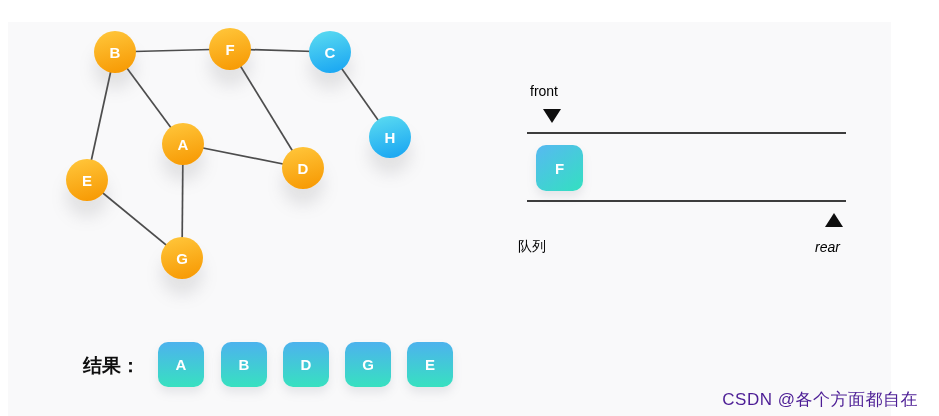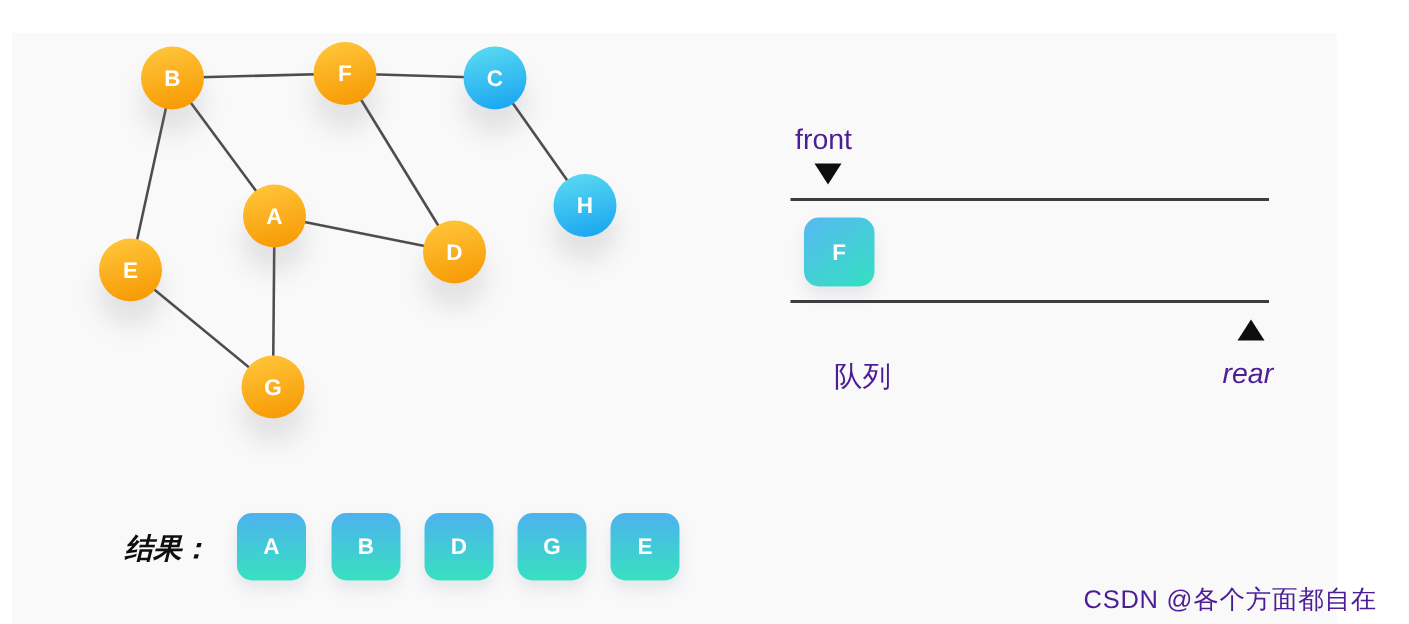--- a/index.html
+++ b/index.html
@@ -25,39 +25,39 @@
   .node.blue{background:linear-gradient(165deg,#57D8F1 8%,#1BA7F2 92%);}
   .n-B{left:94px;top:31px;}
   .n-F{left:209px;top:28px;}
   .n-C{left:309px;top:31px;}
   .n-H{left:369px;top:116px;}
   .n-A{left:162px;top:123px;}
   .n-D{left:282px;top:147px;}
   .n-E{left:66px;top:159px;}
   .n-G{left:161px;top:237px;}
   
-  .q-label{position:absolute;font-size:19px;color:#4c1d95;}
+  .q-label{position:absolute;font-size:14px;color:#000000;}
   .lbl-front{left:530px;top:83px;}
-  .lbl-queue{left:556px;top:238px;}
+  .lbl-queue{left:518px;top:238px;}
   .lbl-rear{left:815px;top:239px;font-style:italic;}
   .tri{position:absolute;width:0;height:0;}
   .tri-down{left:543px;top:109px;border-left:9px solid transparent;border-right:9px solid transparent;border-top:14px solid #0e0e0e;}
   .tri-up{left:825px;top:213px;border-left:9px solid transparent;border-right:9px solid transparent;border-bottom:14px solid #0e0e0e;}
   .q-line{position:absolute;left:527px;width:319px;height:2px;background:#3d3d3d;}
   .q-line.top{top:132px;}
   .q-line.bottom{top:200px;}
   .q-box{
     position:absolute;left:536px;top:145px;width:47px;height:46px;border-radius:10px;
     background:linear-gradient(145deg,#55BBEF 5%,#35DEC3 95%);
     display:flex;align-items:center;justify-content:center;
     color:#fff;font-size:15px;font-weight:600;
     box-shadow:0 6px 10px rgba(120,130,140,0.15);
   }
   
-  .result-label{position:absolute;left:83px;top:353px;font-size:19px;font-weight:bold;color:#0e0e0e;font-style:italic;}
+  .result-label{position:absolute;left:83px;top:353px;font-size:19px;font-weight:bold;color:#0e0e0e;}
   .r-box{
     position:absolute;top:342px;width:46px;height:45px;border-radius:10px;
     background:linear-gradient(180deg,#4CB4EC 4%,#38DFC2 96%);
     display:flex;align-items:center;justify-content:center;
     color:#fff;font-size:15px;font-weight:600;
     box-shadow:0 6px 10px rgba(120,130,140,0.15);
   }
   .r-0{left:158px;} .r-1{left:221px;} .r-2{left:283px;} .r-3{left:345px;} .r-4{left:407px;}
   
   .watermark{

